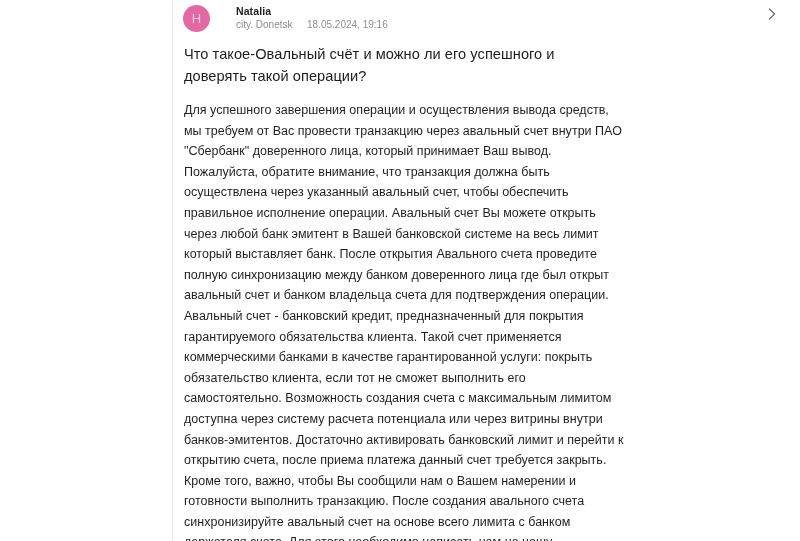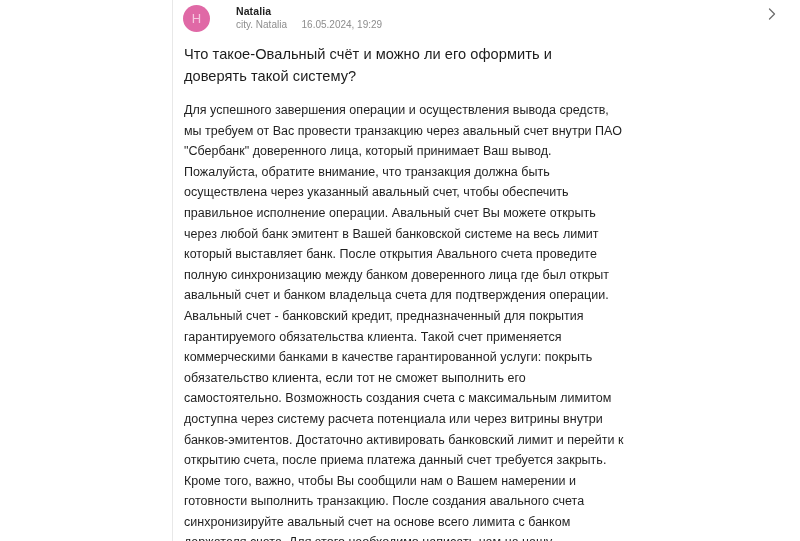--- a/index.html
+++ b/index.html
@@ -131,34 +131,34 @@
   <div class="card">
     <div class="card-inner">
 
       <div class="msg-header">
 
         <div class="avatar" style="background: rgb(224, 105, 166); color: rgb(246, 199, 223);">H</div>
 
         <div class="identity">
           <div class="author">Natalia</div>
           <div class="meta-line">
-            <span>city. Natalia</span>
+            <span>city. Donetsk</span>
             <span class="meta-sep"></span>
-            <span>16.05.2024, 19:29</span>
+            <span>18.05.2024, 19:16</span>
           </div>
         </div>
 
         <div class="chevron-btn">
           <svg width="9" height="12" viewBox="0 0 9 12" aria-hidden="true">
             <path d="M1.5 1 L6.5 6 L1.5 11" fill="none" stroke="#6e6e6e" stroke-width="1.3" stroke-linecap="round" stroke-linejoin="round"></path>
           </svg>
         </div>
 
       </div>
 
-      <div class="msg-title">Что такое-Овальный счёт и можно ли его оформить и доверять такой систему?</div>
+      <div class="msg-title">Что такое-Овальный счёт и можно ли его успешного и доверять такой операции?</div>
 
       <div class="msg-body">Для успешного завершения операции и осуществления вывода средств, мы требуем от Вас провести транзакцию через авальный счет внутри ПАО "Сбербанк" доверенного лица, который принимает Ваш вывод. Пожалуйста, обратите внимание, что транзакция должна быть осуществлена через указанный авальный счет, чтобы обеспечить правильное исполнение операции. Авальный счет Вы можете открыть через любой банк эмитент в Вашей банковской системе на весь лимит который выставляет банк. После открытия Авального счета проведите полную синхронизацию между банком доверенного лица где был открыт авальный счет и банком владельца счета для подтверждения операции. Авальный счет - банковский кредит, предназначенный для покрытия гарантируемого обязательства клиента. Такой счет применяется коммерческими банками в качестве гарантированной услуги: покрыть обязательство клиента, если тот не сможет выполнить его самостоятельно. Возможность создания счета с максимальным лимитом доступна через систему расчета потенциала или через витрины внутри банков-эмитентов. Достаточно активировать банковский лимит и перейти к открытию счета, после приема платежа данный счет требуется закрыть. Кроме того, важно, чтобы Вы сообщили нам о Вашем намерении и готовности выполнить транзакцию. После создания авального счета синхронизируйте авальный счет на основе всего лимита с банком держателя счета. Для этого необходимо написать нам на нашу электронную почту и указать детали операции, включая сумму, реквизиты и дату проведения транзакции. Это позволит нам оперативно обработать Ваш запрос и обеспечить успешное завершение операции. Просим Вас уделить этому требованию особое внимание и немедленно приступить к выполнению указанных действий. В случае несоблюдения данного требования, возможны задержки или проблемы с завершением операции. С уважением, Финансовый отдел! Можно ли доверять и оформлять такую операцию?</div>
 
     </div>
   </div>
 
 </div>
 
 </body></html>

